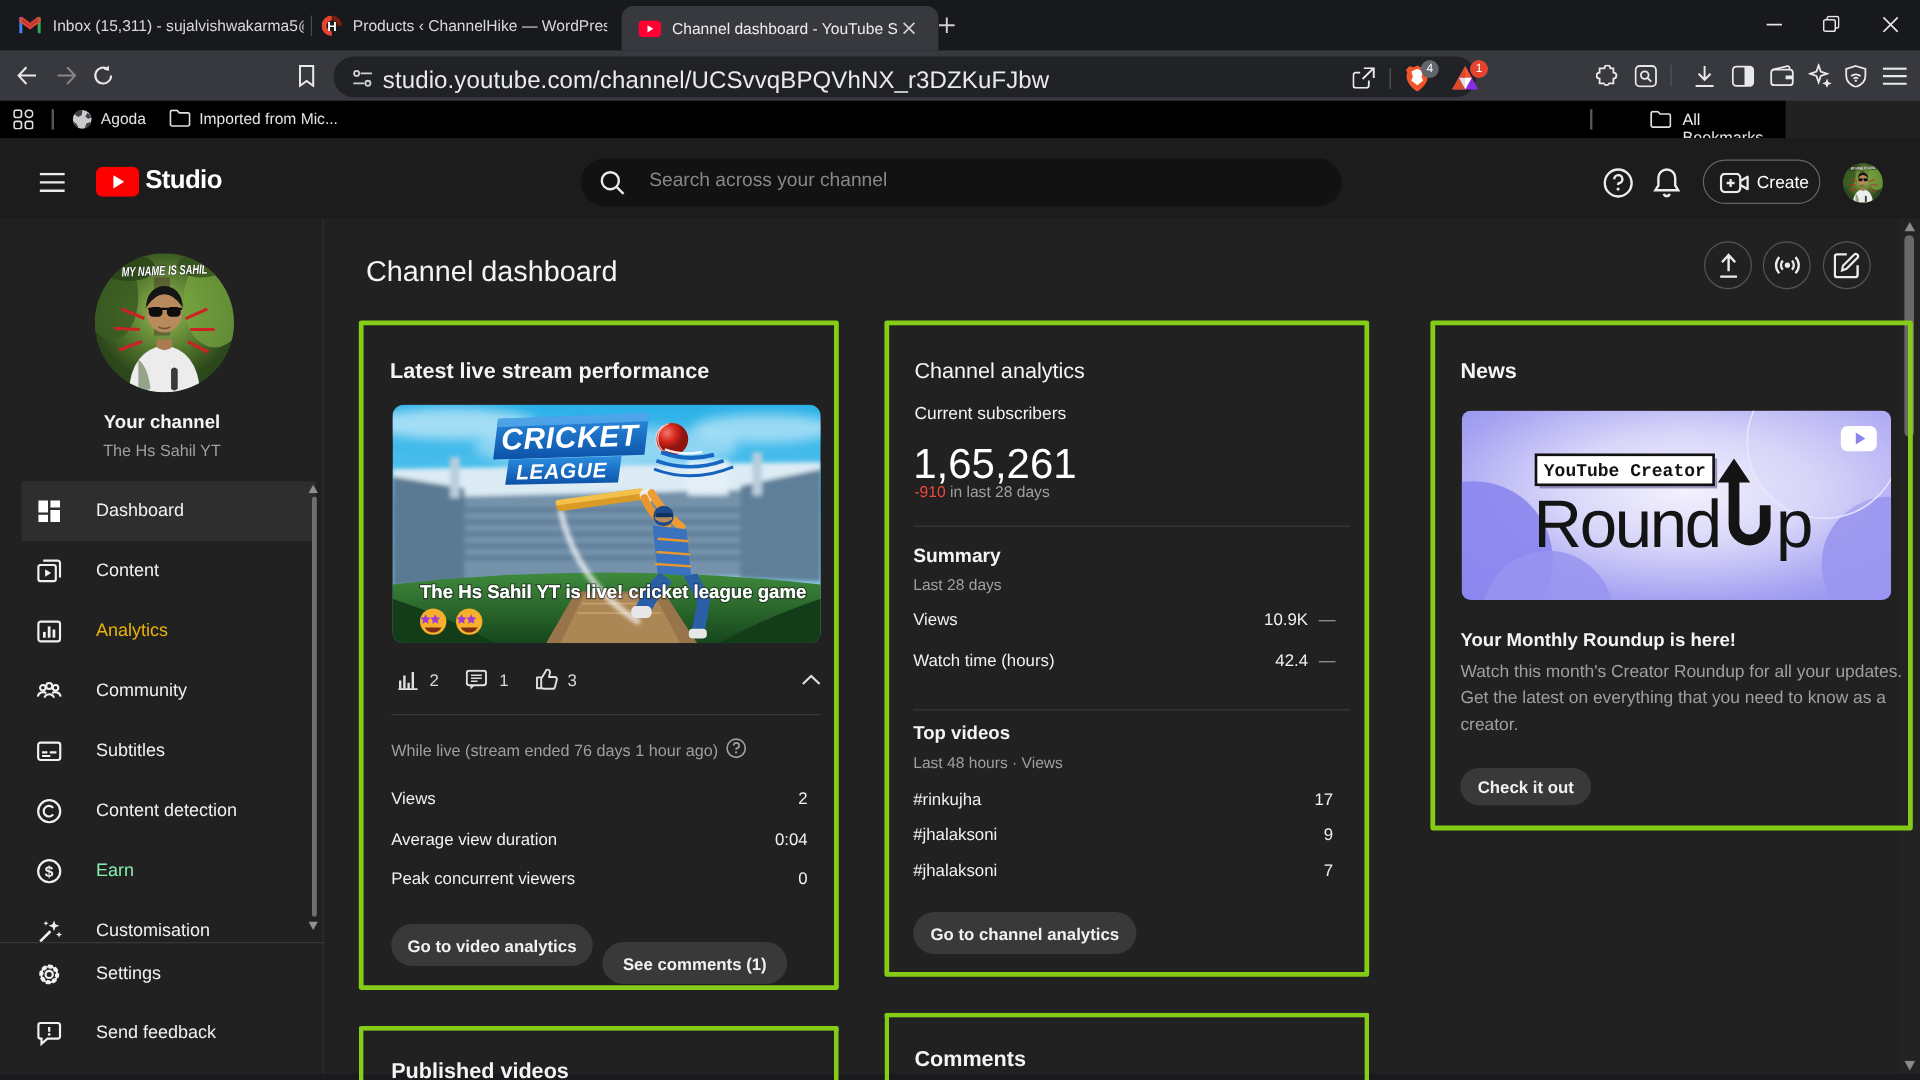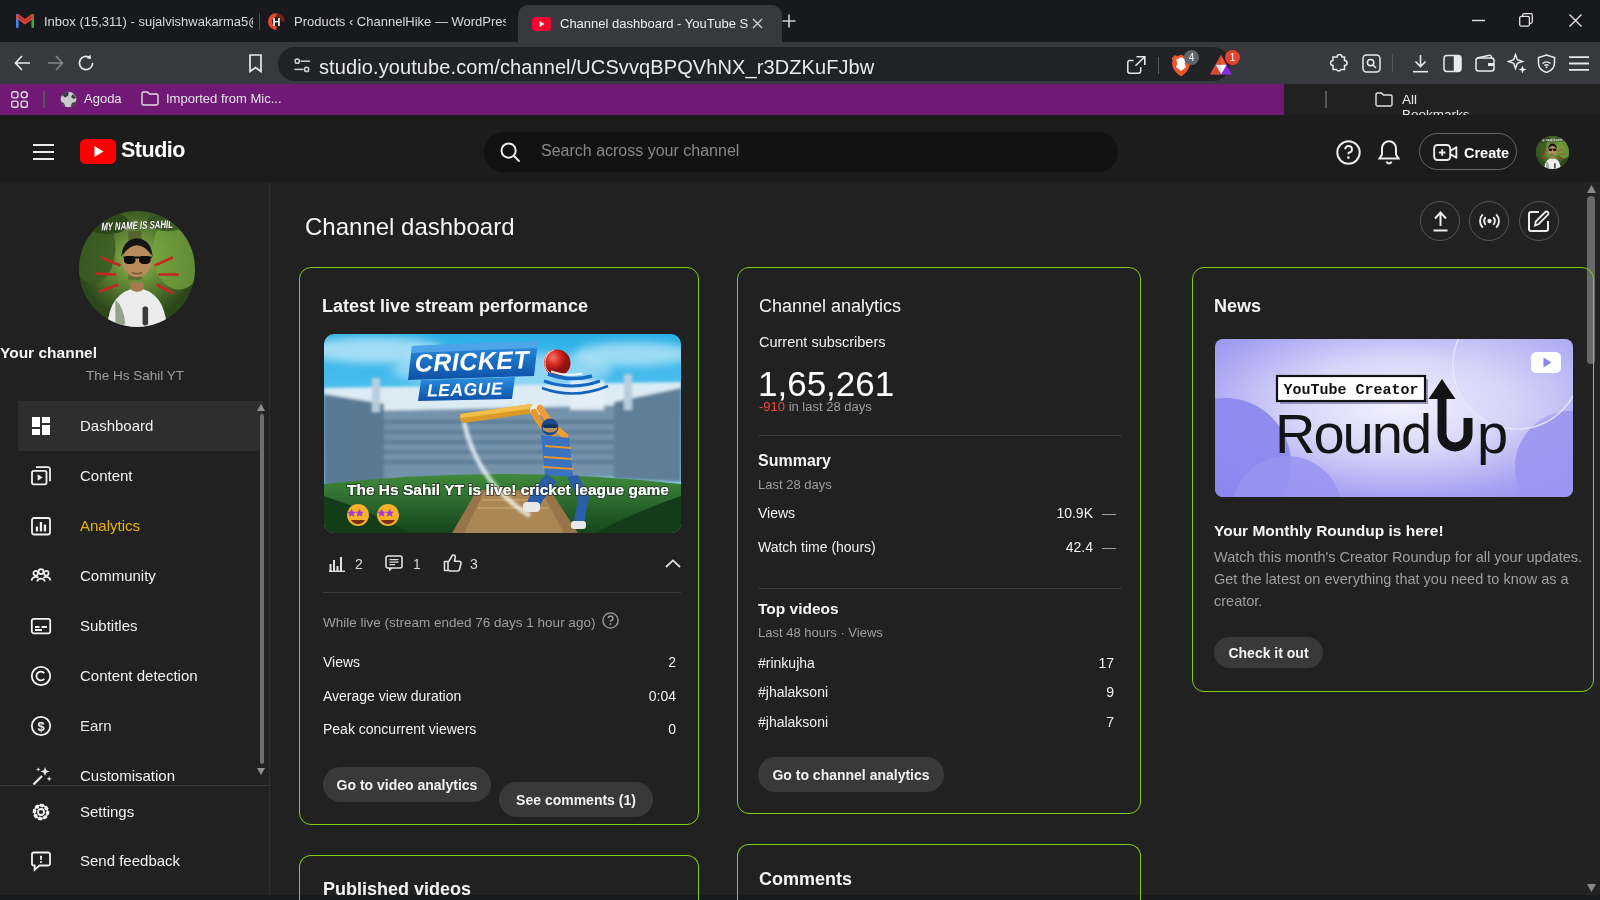--- a/index.html
+++ b/index.html
@@ -1,17 +1,17 @@
 <!DOCTYPE html>
 <html><head><meta charset="utf-8"><title>Channel dashboard - YouTube Studio</title><style>
 *{margin:0;padding:0;box-sizing:border-box}
 html,body{width:1600px;height:900px;overflow:hidden}
 body{font-family:"Liberation Sans",sans-serif;background:#212121;position:relative;color:#f1f1f1}
 .abs{position:absolute}
-.card{position:absolute;border:1px solid #84cc16;border-radius:12px}
+.card{position:absolute;border:4px solid #84cc16;border-radius:2px}
 .pillbtn{position:absolute;background:#393939;border-radius:18px;color:#f1f1f1;font-weight:bold;font-size:14px;display:flex;align-items:center;justify-content:center}
 svg{display:block}
 </style></head>
 <body>
 
 <div class="abs" style="left:0;top:0;width:1600px;height:42px;background:#18191d">
 
   <div class="abs" style="left:16px;top:0;width:240px;height:42px;display:flex;align-items:center">
     <svg width="18" height="14" viewBox="0 0 18 14" style="flex:none">
       <rect x="0" y="0" width="2.6" height="14" rx="1" fill="#4285f4"></rect>
@@ -135,21 +135,21 @@
   <svg class="abs" style="left:1537px;top:12px" width="19" height="19" viewBox="0 0 19 19">
       <path d="M9.5 1 L17.5 3.5 L17.5 9 C17.5 13.5 14 17 9.5 18.5 C5 17 1.5 13.5 1.5 9 L1.5 3.5 Z" fill="none" stroke="#e8e9ea" stroke-width="1.5"></path>
       <path d="M5.5 9.5 A6 6 0 0 1 13.5 9.5 M7.5 11.5 A3.2 3.2 0 0 1 11.5 11.5" fill="none" stroke="#e8e9ea" stroke-width="1.4"></path>
       <circle cx="9.5" cy="13.2" r="1" fill="#e8e9ea"></circle>
     </svg>
   <svg class="abs" style="left:1569px;top:14px" width="20" height="15" viewBox="0 0 20 15">
       <path d="M0 1.2 H20 M0 7.5 H20 M0 13.8 H20" stroke="#e8e9ea" stroke-width="1.8"></path>
     </svg>
 </div>
 
-<div class="abs" style="left:0;top:84px;width:1284px;height:31px;background:#701a75">
+<div class="abs" style="left:0;top:84px;width:1488px;height:31px;background:#000000">
   <svg class="abs" style="left:11px;top:7px" width="17" height="17" viewBox="0 0 17 17">
       <rect x="0.7" y="0.7" width="6.2" height="6.2" rx="1.8" fill="none" stroke="#dfe0e2" stroke-width="1.4"></rect>
       <rect x="10.1" y="0.7" width="6.2" height="6.2" rx="3.1" fill="none" stroke="#dfe0e2" stroke-width="1.4"></rect>
       <rect x="0.7" y="10.1" width="6.2" height="6.2" rx="1.8" fill="none" stroke="#dfe0e2" stroke-width="1.4"></rect>
       <rect x="10.1" y="10.1" width="6.2" height="6.2" rx="1.8" fill="none" stroke="#dfe0e2" stroke-width="1.4"></rect>
     </svg>
   <div class="abs" style="left:43px;top:7px;width:1.5px;height:17px;background:#55565b"></div>
   <svg class="abs" style="left:60px;top:7px" width="17" height="17" viewBox="0 0 17 17">
       <circle cx="8.5" cy="8.5" r="7.8" fill="#c9cacc"></circle>
       <path d="M8.5 0.7 A7.8 7.8 0 0 0 2 4 L5 6.5 L8 5 L8.5 2.5 Z M1 10 L4 12.5 L5.5 15.5 A7.8 7.8 0 0 1 1 10 Z M10.5 16 L12 12 L15.8 10.5 A7.8 7.8 0 0 1 10.5 16 Z M13 3 L11 6 L13.5 8 L16 7 A7.8 7.8 0 0 0 13 3 Z" fill="#3d3f44"></path>
@@ -194,21 +194,21 @@
       <path d="M12 2.2 A7 7 0 0 1 19 9.2 L19 15.5 L21.5 19.5 L2.5 19.5 L5 15.5 L5 9.2 A7 7 0 0 1 12 2.2 Z" fill="none" stroke="#ececec" stroke-width="2"></path>
       <path d="M9.5 22.5 A2.6 2.6 0 0 0 14.5 22.5" fill="none" stroke="#ececec" stroke-width="2"></path>
     </svg>
 
   <div class="abs" style="left:1419px;top:18px;width:98px;height:37px;border:1px solid #666;border-radius:19px">
     <svg class="abs" style="left:13px;top:10px" width="25" height="17" viewBox="0 0 26 18">
         <rect x="1" y="1" width="17" height="16" rx="3.5" fill="none" stroke="#ececec" stroke-width="2"></rect>
         <path d="M18.5 7 L24.5 3.5 L24.5 14.5 L18.5 11" fill="none" stroke="#ececec" stroke-width="2" stroke-linejoin="round"></path>
         <path d="M9.5 5.5 V12.5 M6 9 H13" stroke="#ececec" stroke-width="2"></path>
       </svg>
-    <span class="abs" style="left:44px;top:11px;font-size:14.5px;font-weight:bold;color:#fff">Create</span>
+    <span class="abs" style="left:44px;top:11px;font-size:14.5px;font-weight:normal;color:#fff">Create</span>
   </div>
 
   <div class="abs" style="left:1536px;top:21px;width:33px;height:33px;border-radius:50%;overflow:hidden;background:#5a7a3a">
     <svg width="33" height="33" viewBox="0 0 115 115">
         <defs>
           <radialGradient id="avbg2" cx="50%" cy="42%">
             <stop offset="0%" stop-color="#96bd55"></stop>
             <stop offset="55%" stop-color="#597d30"></stop>
             <stop offset="100%" stop-color="#2c481b"></stop>
           </radialGradient>
@@ -279,21 +279,21 @@
       <path d="M52.5 61 Q57.5 63.5 62.5 61" stroke="#7a5638" stroke-width="1.5" fill="none"></path>
       <path d="M28 115 Q30 80 57.5 76 Q85 80 87 115 Z" fill="#ececec"></path>
       <path d="M51 77.5 Q57.5 83 64 77.5 L64 71 L51 71 Z" fill="#a87a50"></path>
       <path d="M63 96 Q65.5 93 68.5 96 L68.5 112 Q65.5 115 63 112 Z" fill="#3a3a3a"></path>
       <path d="M36 88 Q44 94 46 112 L36 115 Z" fill="#3c5a26" opacity="0.5"></path>
       <g transform="rotate(-2 57 13)">
           <text x="57.5" y="18" text-anchor="middle" textLength="71" lengthAdjust="spacingAndGlyphs" font-size="11" font-weight="bold" font-style="italic" fill="#fff" stroke="#1a1a1a" stroke-width="0.6" paint-order="stroke" font-family="Liberation Sans">MY NAME IS SAHIL</text>
         </g>
       </svg>
   </div>
-  <div class="abs" style="left:0;top:162px;width:270px;text-align:left;font-size:15.5px;font-weight:bold;color:#f4f4f4">Your channel</div>
+  <div class="abs" style="left:0;top:162px;width:270px;text-align:center;font-size:15.5px;font-weight:bold;color:#f4f4f4">Your channel</div>
   <div class="abs" style="left:0;top:186px;width:270px;text-align:center;font-size:13.5px;color:#9f9f9f">The Hs Sahil YT</div>
 </div>
 
 <div class="abs" style="left:18px;top:401px;width:245px;height:50px;background:#2e2e2e"></div>
 <svg class="abs" style="left:29px;top:414px" width="24" height="24" viewBox="0 0 24 24">
     <path d="M3 13h8V3H3Zm0 8h8v-6H3Zm10 0h8V11h-8Zm0-18v6h8V3Z" fill="#fff"></path>
   </svg>
 <div class="abs" style="left:80px;top:417px;font-size:15px;color:#f1f1f1">Dashboard</div>
 <svg class="abs" style="left:29px;top:464px" width="24" height="24" viewBox="0 0 24 24">
     <path d="M7 3.2 h12 a2 2 0 0 1 2 2 v12" fill="none" stroke="#f1f1f1" stroke-width="1.8"></path>
@@ -322,21 +322,21 @@
 <div class="abs" style="left:80px;top:617px;font-size:15px;color:#f1f1f1">Subtitles</div>
 <svg class="abs" style="left:29px;top:664px" width="24" height="24" viewBox="0 0 24 24">
     <circle cx="12" cy="12" r="9.2" fill="none" stroke="#f1f1f1" stroke-width="1.8"></circle>
     <path d="M15.3 9.3 A4.4 4.4 0 1 0 15.3 14.7" fill="none" stroke="#f1f1f1" stroke-width="1.8"></path>
   </svg>
 <div class="abs" style="left:80px;top:667px;font-size:15px;color:#f1f1f1">Content detection</div>
 <svg class="abs" style="left:29px;top:714px" width="24" height="24" viewBox="0 0 24 24">
     <circle cx="12" cy="12" r="9.2" fill="none" stroke="#f1f1f1" stroke-width="1.8"></circle>
     <text x="12" y="16.6" text-anchor="middle" font-size="13" font-weight="bold" fill="#f1f1f1" font-family="Liberation Sans">$</text>
   </svg>
-<div class="abs" style="left:80px;top:717px;font-size:15px;color:#e5e5e5">Earn</div>
+<div class="abs" style="left:80px;top:717px;font-size:15px;color:#86efac">Earn</div>
 <svg class="abs" style="left:29px;top:764px" width="24" height="24" viewBox="0 0 24 24">
     <path d="M4.5 20.5 L13 12" stroke="#f1f1f1" stroke-width="2.2"></path>
     <path d="M16 3 l1.2 3.3 3.3 1.2 -3.3 1.2 -1.2 3.3 -1.2 -3.3 -3.3 -1.2 3.3 -1.2 Z" fill="#f1f1f1"></path>
     <path d="M20.2 12.2 l.7 1.9 1.9 .7 -1.9 .7 -.7 1.9 -.7 -1.9 -1.9 -.7 1.9 -.7 Z" fill="#f1f1f1"></path>
     <path d="M9.3 3.2 l.6 1.6 1.6 .6 -1.6 .6 -.6 1.6 -.6 -1.6 -1.6 -.6 1.6 -.6 Z" fill="#f1f1f1"></path>
   </svg>
 <div class="abs" style="left:80px;top:767px;font-size:15px;color:#f1f1f1">Customisation</div>
 <svg class="abs" style="left:29px;top:800px" width="24" height="24" viewBox="0 0 24 24">
     <circle cx="12" cy="12" r="6.6" fill="none" stroke="#f1f1f1" stroke-width="3.4" stroke-dasharray="3.45 1.73" stroke-dashoffset="1"></circle>
     <circle cx="12" cy="12" r="6.7" fill="none" stroke="#f1f1f1" stroke-width="1.6"></circle>

